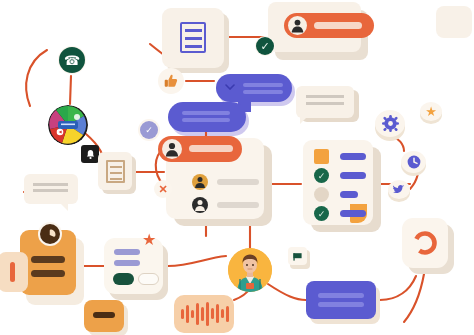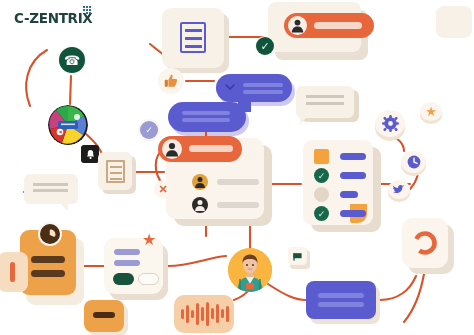--- a/index.html
+++ b/index.html
@@ -263,33 +263,20 @@
       <path d="M424,274 C420,296 414,310 404,322"></path>
 
       <path d="M380,300 C398,300 410,290 416,276"></path>
 
       <path d="M30,192 L24,192"></path>
 
       <path d="M206,226 L206,236"></path>
     </g>
   </svg>
 
-  <div class="brand">
-    <div class="brand-text">C-ZENTRIX</div>
-    <div class="brand-pix">
-      <i style="left:0;top:0"></i>
-        <i style="left:3px;top:0"></i>
-        <i style="left:6px;top:0"></i>
-      <i style="left:0;top:3px"></i>
-        <i style="left:3px;top:3px"></i>
-        <i style="left:6px;top:3px"></i>
-      <i style="left:3px;top:6px"></i>
-        <i style="left:6px;top:6px"></i>
-    </div>
-  </div>
 
   <div id="doc-card-top">
     <div class="sh"></div>
     <div class="fg"></div>
     <div class="icon">
       <i style="top:5px"></i>
         <i style="top:13px"></i>
         <i style="top:21px"></i>
     </div>
   </div>

